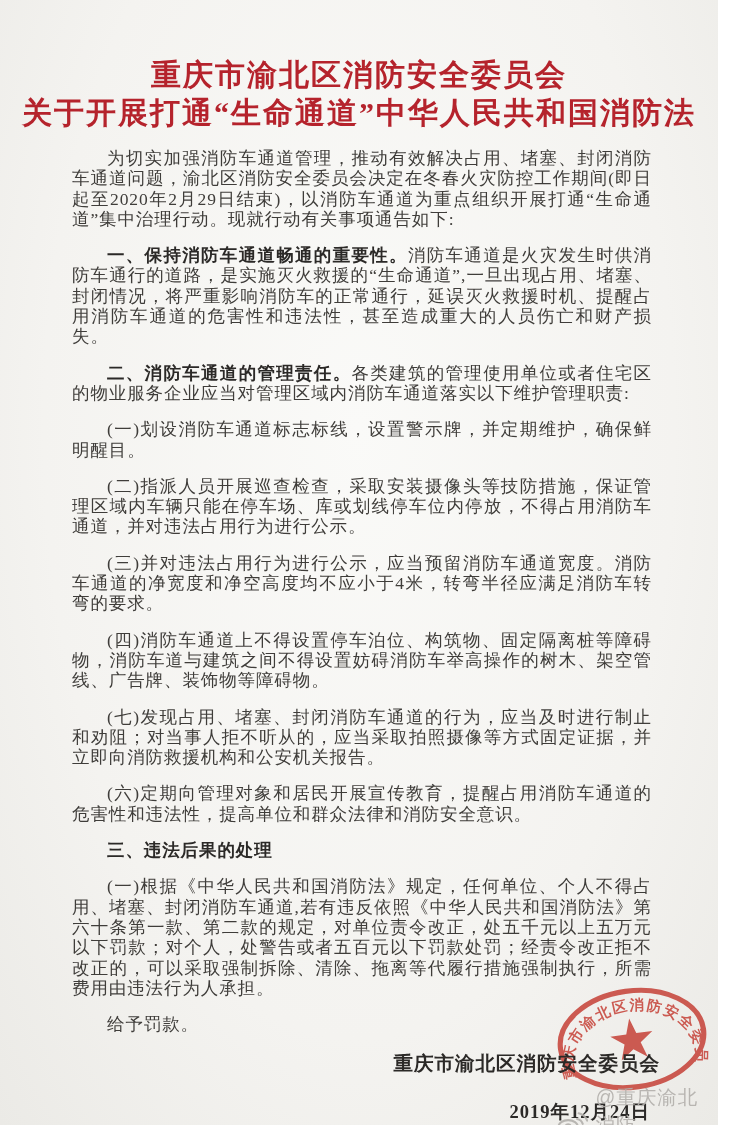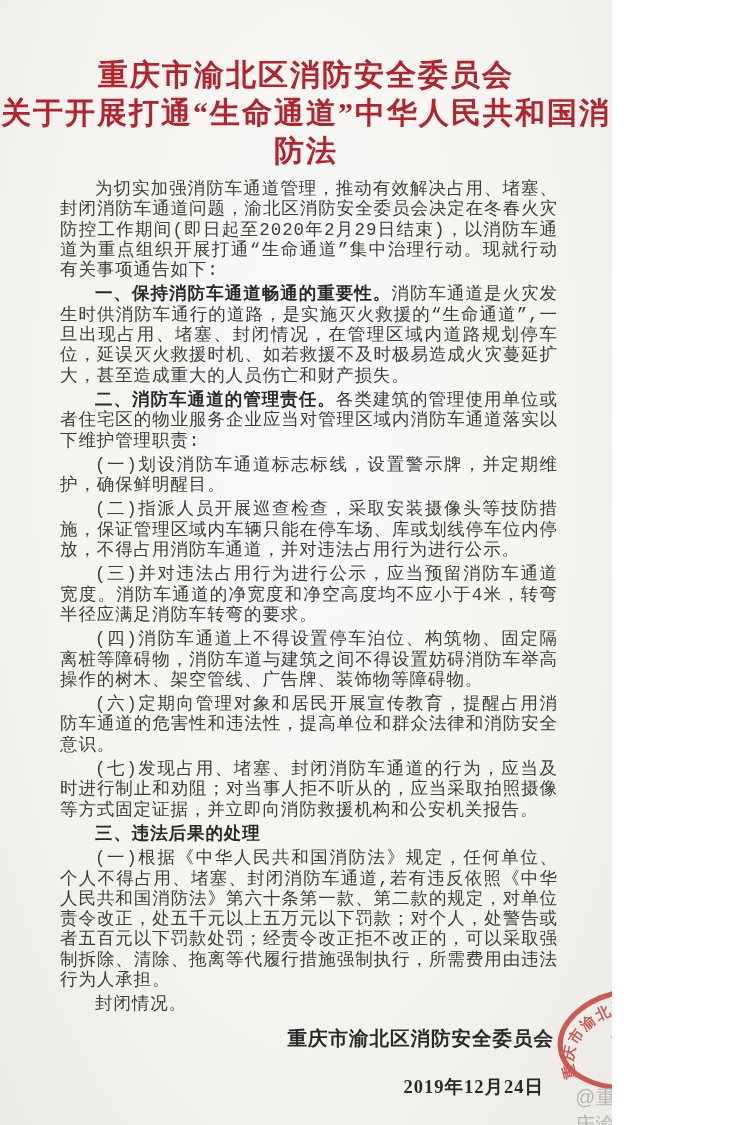--- a/index.html
+++ b/index.html
@@ -5,37 +5,37 @@
   :root{
     --title-red:#b5232c;
     --body-text:#3f3d3a;
     --seal-red:#c43a30;
     --watermark-gray:#b3b0ac;
     --paper:#f4f3f0;
   }
   html,body{margin:0;padding:0;}
   .page{
     position:relative;
-    width:612px;height:1125px;
+    width:718px;height:1125px;
     overflow:hidden;
     background:
       radial-gradient(ellipse at 50% 38%, #fafaf8 0%, #f4f3f0 62%, #ebeae6 100%);
     font-family:"Liberation Serif","DejaVu Serif",serif;
   }
   .titles{padding-top:56px;text-align:center;color:var(--title-red);}
   .title-line{font-size:30px;font-weight:bold;margin:0;letter-spacing:2px;line-height:38px;}
   .doc-body{
     margin:9px 50px 0 56px;
     font-size:17.5px;
     line-height:20.3px;
     letter-spacing:0.9px;
     color:var(--body-text);
     text-align:justify;
   }
-  .doc-body p{margin:4px;text-indent:2em;font-family:Liberation Mono, monospace;}
+  .doc-body p{margin:16px;text-indent:2em;}
   .doc-body p b{font-weight:bold;color:#2b2927;}
   .sig-block{
     position:relative;z-index:2;
     margin:10px 58px 0 0;
     text-align:right;
     color:#2b2927;
     font-weight:bold;
   }
   .sig-org{font-size:19.5px;letter-spacing:1px;}
   .sig-date{font-size:18.5px;margin-top:22px;margin-right:10px;letter-spacing:1px;}
@@ -58,31 +58,31 @@
 
 <div class="page">
 
   <div class="titles">
     <div class="title-line">重庆市渝北区消防安全委员会</div>
     <div class="title-line">关于开展打通“生命通道”中华人民共和国消防法</div>
   </div>
 
   <div class="doc-body">
     <p><b></b><span>为切实加强消防车通道管理，推动有效解决占用、堵塞、封闭消防车通道问题，渝北区消防安全委员会决定在冬春火灾防控工作期间(即日起至2020年2月29日结束)，以消防车通道为重点组织开展打通“生命通道”集中治理行动。现就行动有关事项通告如下:</span></p>
-    <p><b>一、保持消防车通道畅通的重要性。</b><span>消防车通道是火灾发生时供消防车通行的道路，是实施灭火救援的“生命通道”,一旦出现占用、堵塞、封闭情况，在管理区域内道路规划停车位，延误灭火救援时机、如若救援不及时极易造成火灾蔓延扩大，甚至造成重大的人员伤亡和财产损失。</span></p>
+    <p><b>一、保持消防车通道畅通的重要性。</b><span>消防车通道是火灾发生时供消防车通行的道路，是实施灭火救援的“生命通道”,一旦出现占用、堵塞、封闭情况，将严重影响消防车的正常通行，延误灭火救援时机、提醒占用消防车通道的危害性和违法性，甚至造成重大的人员伤亡和财产损失。</span></p>
     <p><b>二、消防车通道的管理责任。</b><span>各类建筑的管理使用单位或者住宅区的物业服务企业应当对管理区域内消防车通道落实以下维护管理职责:</span></p>
     <p><b></b><span>(一)划设消防车通道标志标线，设置警示牌，并定期维护，确保鲜明醒目。</span></p>
     <p><b></b><span>(二)指派人员开展巡查检查，采取安装摄像头等技防措施，保证管理区域内车辆只能在停车场、库或划线停车位内停放，不得占用消防车通道，并对违法占用行为进行公示。</span></p>
     <p><b></b><span>(三)并对违法占用行为进行公示，应当预留消防车通道宽度。消防车通道的净宽度和净空高度均不应小于4米，转弯半径应满足消防车转弯的要求。</span></p>
     <p><b></b><span>(四)消防车通道上不得设置停车泊位、构筑物、固定隔离桩等障碍物，消防车道与建筑之间不得设置妨碍消防车举高操作的树木、架空管线、广告牌、装饰物等障碍物。</span></p>
+    <p><b></b><span>(七)发现占用、堵塞、封闭消防车通道的行为，应当及时进行制止和劝阻；对当事人拒不听从的，应当采取拍照摄像等方式固定证据，并立即向消防救援机构和公安机关报告。</span></p>
     <p><b></b><span>(六)定期向管理对象和居民开展宣传教育，提醒占用消防车通道的危害性和违法性，提高单位和群众法律和消防安全意识。</span></p>
-    <p><b></b><span>(七)发现占用、堵塞、封闭消防车通道的行为，应当及时进行制止和劝阻；对当事人拒不听从的，应当采取拍照摄像等方式固定证据，并立即向消防救援机构和公安机关报告。</span></p>
     <p><b>三、违法后果的处理</b><span></span></p>
     <p><b></b><span>(一)根据《中华人民共和国消防法》规定，任何单位、个人不得占用、堵塞、封闭消防车通道,若有违反依照《中华人民共和国消防法》第六十条第一款、第二款的规定，对单位责令改正，处五千元以上五万元以下罚款；对个人，处警告或者五百元以下罚款处罚；经责令改正拒不改正的，可以采取强制拆除、清除、拖离等代履行措施强制执行，所需费用由违法行为人承担。</span></p>
-    <p><b></b><span>封闭情况。</span></p>
+    <p><b></b><span>给予罚款。</span></p>
   </div>
 
   <div class="sig-block">
     <div class="sig-org">重庆市渝北区消防安全委员会</div>
     <div class="sig-date">2019年12月24日</div>
   </div>
 
   <svg class="seal" width="172" height="122" viewBox="0 0 200 142">
     <defs>
       <path id="seal-arc" d="M 32 112 A 72 56 0 1 1 168 112" fill="none"></path>

